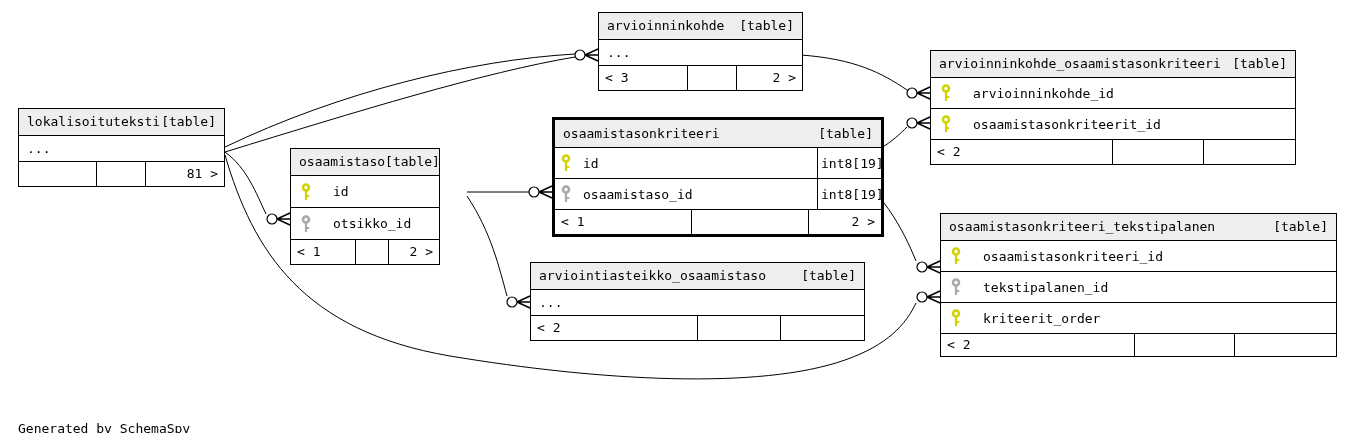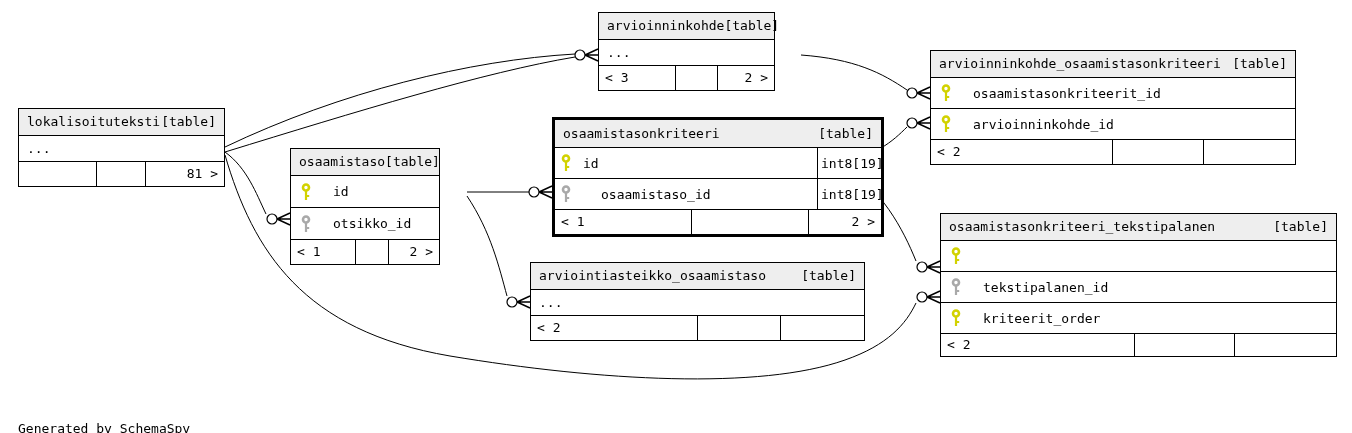--- a/index.html
+++ b/index.html
@@ -70,21 +70,21 @@
   <g>
     <path class="foot" d="M927 267 L940 261 M927 267 L940 267 M927 267 L940 273"></path>
       <circle class="dot" cx="922" cy="267" r="5"></circle>
   </g>
   <g>
     <path class="foot" d="M927 297 L940 291 M927 297 L940 297 M927 297 L940 303"></path>
       <circle class="dot" cx="922" cy="297" r="5"></circle>
   </g>
 </svg>
 
-<div class="tbl" style="left:598px;top:12px;width:177px">
+<div class="tbl" style="left:598px;top:12px;width:205px">
   <div class="hdr">
     <span>arvioinninkohde</span>
     <span>[table]</span>
   </div>
   <div class="row slim nokey">
     <span class="cname">...</span>
   </div>
   <div class="ftr">
     <div class="fc" style="width:44%">&lt; 3</div>
     <div class="fc" style="width:24%"></div>
@@ -97,30 +97,30 @@
     <span>arvioinninkohde_osaamistasonkriteeri</span>
     <span>[table]</span>
   </div>
   <div class="row">
     <span class="keywrap">
         <svg class="key key-primary" width="10" height="18" viewBox="0 0 10 18">
           <circle cx="5" cy="4.5" r="3" fill="none" stroke-width="2.6"></circle>
           <path d="M5 7.5 V17 M5 13 h3.2" fill="none" stroke-width="2.2"></path>
         </svg>
       </span>
+    <span class="cname">arvioinninkohde_id</span>
+  </div>
+  <div class="row">
+    <span class="keywrap">
+        <svg class="key key-primary" width="10" height="18" viewBox="0 0 10 18">
+          <circle cx="5" cy="4.5" r="3" fill="none" stroke-width="2.6"></circle>
+          <path d="M5 7.5 V17 M5 13 h3.2" fill="none" stroke-width="2.2"></path>
+        </svg>
+      </span>
     <span class="cname">osaamistasonkriteerit_id</span>
-  </div>
-  <div class="row">
-    <span class="keywrap">
-        <svg class="key key-primary" width="10" height="18" viewBox="0 0 10 18">
-          <circle cx="5" cy="4.5" r="3" fill="none" stroke-width="2.6"></circle>
-          <path d="M5 7.5 V17 M5 13 h3.2" fill="none" stroke-width="2.2"></path>
-        </svg>
-      </span>
-    <span class="cname">arvioinninkohde_id</span>
   </div>
   <div class="ftr">
     <div class="fc" style="width:50%">&lt; 2</div>
     <div class="fc" style="width:25%"></div>
     <div class="fc right" style="width:25%"></div>
   </div>
 </div>
 
 <div class="tbl" style="left:18px;top:108px;width:207px">
   <div class="hdr">
@@ -182,21 +182,21 @@
     <span class="cname" style="margin-left:10px">id</span>
     <span class="ctype">int8[19]</span>
   </div>
   <div class="row">
     <span class="keywrap" style="margin-left:6px">
         <svg class="key key-foreign" width="10" height="18" viewBox="0 0 10 18">
           <circle cx="5" cy="4.5" r="3" fill="none" stroke-width="2.6"></circle>
           <path d="M5 7.5 V17 M5 13 h3.2" fill="none" stroke-width="2.2"></path>
         </svg>
       </span>
-    <span class="cname" style="margin-left:28px">osaamistaso_id</span>
+    <span class="cname" style="margin-left:10px">osaamistaso_id</span>
     <span class="ctype">int8[19]</span>
   </div>
   <div class="ftr">
     <div class="fc" style="width:42%">&lt; 1</div>
     <div class="fc" style="width:36%"></div>
     <div class="fc right" style="width:22%">2 &gt;</div>
   </div>
 </div>
 
 <div class="tbl" style="left:530px;top:262px;width:335px">
@@ -219,20 +219,21 @@
     <span>osaamistasonkriteeri_tekstipalanen</span>
     <span>[table]</span>
   </div>
   <div class="row">
     <span class="keywrap">
         <svg class="key key-primary" width="10" height="18" viewBox="0 0 10 18">
           <circle cx="5" cy="4.5" r="3" fill="none" stroke-width="2.6"></circle>
           <path d="M5 7.5 V17 M5 13 h3.2" fill="none" stroke-width="2.2"></path>
         </svg>
       </span>
+    <span class="cname">osaamistasonkriteeri_id</span>
   </div>
   <div class="row">
     <span class="keywrap">
         <svg class="key key-foreign" width="10" height="18" viewBox="0 0 10 18">
           <circle cx="5" cy="4.5" r="3" fill="none" stroke-width="2.6"></circle>
           <path d="M5 7.5 V17 M5 13 h3.2" fill="none" stroke-width="2.2"></path>
         </svg>
       </span>
     <span class="cname">tekstipalanen_id</span>
   </div>

